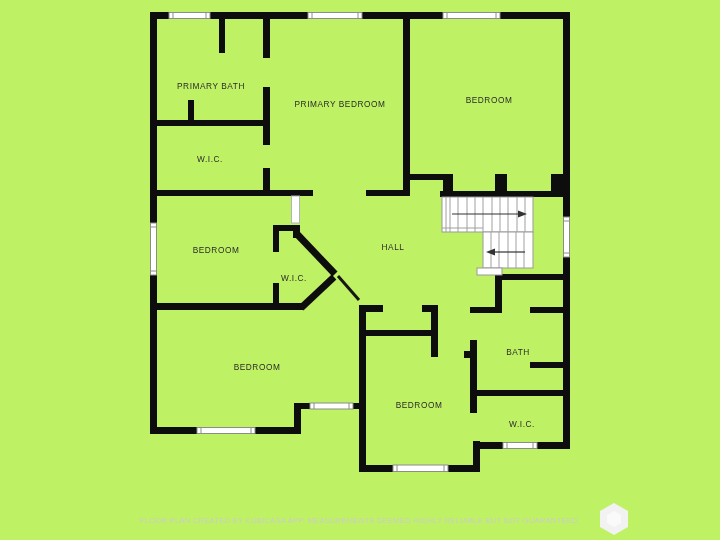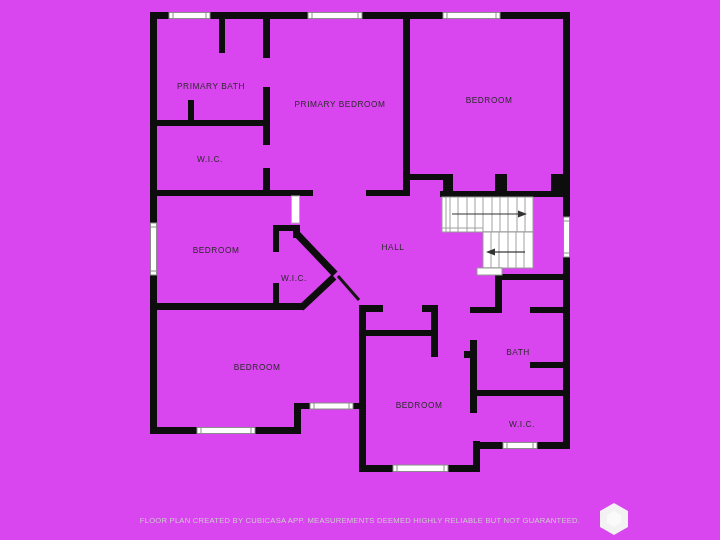--- a/index.html
+++ b/index.html
@@ -1,16 +1,16 @@
 <!DOCTYPE html>
 <html><head>
 <meta charset="utf-8">
 <style>
   html,body{margin:0;padding:0;background:#ffffff;}
-  .page{position:relative;width:720px;height:540px;background:#d946ef;overflow:hidden;
+  .page{position:relative;width:720px;height:540px;background:#bef264;overflow:hidden;
         font-family:"Liberation Sans",sans-serif;}
   svg{display:block;}
   text.room{font-family:"Liberation Sans",sans-serif;font-size:8.3px;letter-spacing:0.55px;
             fill:#2b2b2b;text-anchor:middle;}
   text.footer{font-family:"Liberation Sans",sans-serif;font-size:7.6px;letter-spacing:0.25px;
               fill:#cbcbcb;text-anchor:middle;}
 </style>
 </head>
 <body>
 

